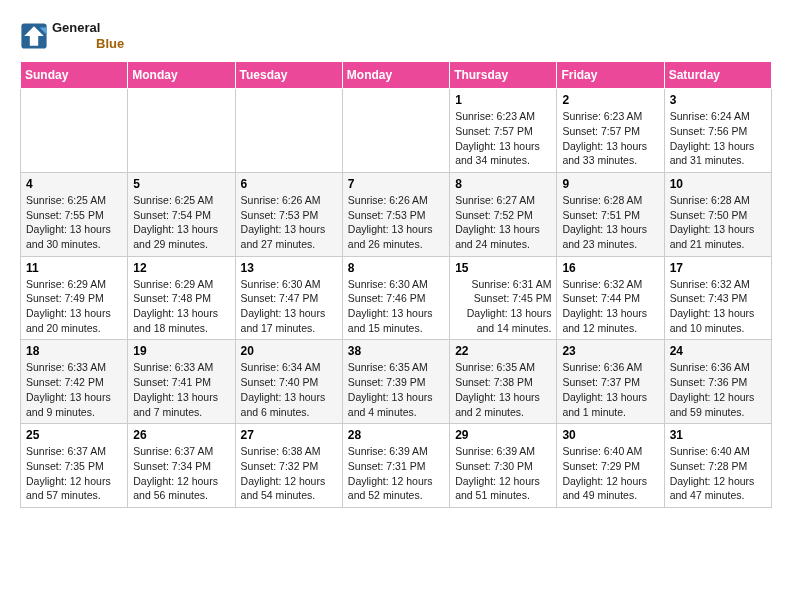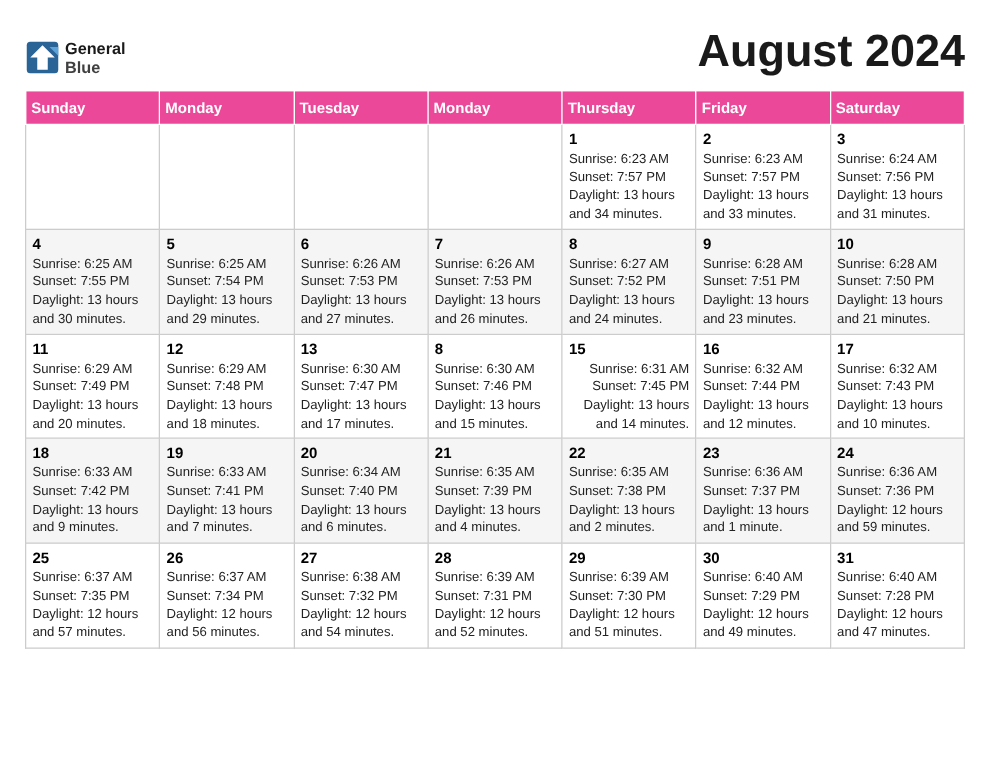--- a/index.html
+++ b/index.html
@@ -23,21 +23,22 @@
     }
     .logo-text {
       display: flex;
       flex-direction: column;
       font-size: 13px;
       font-weight: bold;
       color: #1a1a1a;
       line-height: 1.2;
     }
     .logo-text span:last-child {
-      color: #404040;
+      color: #a16207;
+      margin-left: 44px;
     }
     .logo-icon {
       width: 28px;
       height: 28px;
     }
     .title-area {
       text-align: right;
     }
     .month-title {
       font-size: 36px;
@@ -96,21 +97,20 @@
       <rect x="2" y="2" width="36" height="36" rx="4" fill="#2a6496"></rect>
       <polygon points="20,6 34,20 26,20 26,34 14,34 14,20 6,20" fill="white"></polygon>
       <polygon points="28,8 38,18 38,8" fill="#5ba3d9"></polygon>
     </svg>
     <div class="logo-text">
       <span>General</span>
       <span>Blue</span>
     </div>
   </div>
   <div class="title-area">
-    <div class="month-title">August 2024</div>
   </div>
 </div>
 
 <table class="calendar">
   <thead>
     <tr>
     <th>Sunday</th>
         <th>Monday</th>
         <th>Tuesday</th>
         <th>Monday</th>
@@ -265,21 +265,21 @@
 and 7 minutes.</div>
         </td>
         <td>
           <div class="day-num">20</div>
           <div class="day-info" style="white-space: pre-line;">Sunrise: 6:34 AM
 Sunset: 7:40 PM
 Daylight: 13 hours
 and 6 minutes.</div>
         </td>
         <td>
-          <div class="day-num">21</div>
+          <div class="day-num">38</div>
           <div class="day-info" style="white-space: pre-line;">Sunrise: 6:35 AM
 Sunset: 7:39 PM
 Daylight: 13 hours
 and 4 minutes.</div>
         </td>
         <td>
           <div class="day-num">22</div>
           <div class="day-info" style="white-space: pre-line;">Sunrise: 6:35 AM
 Sunset: 7:38 PM
 Daylight: 13 hours

